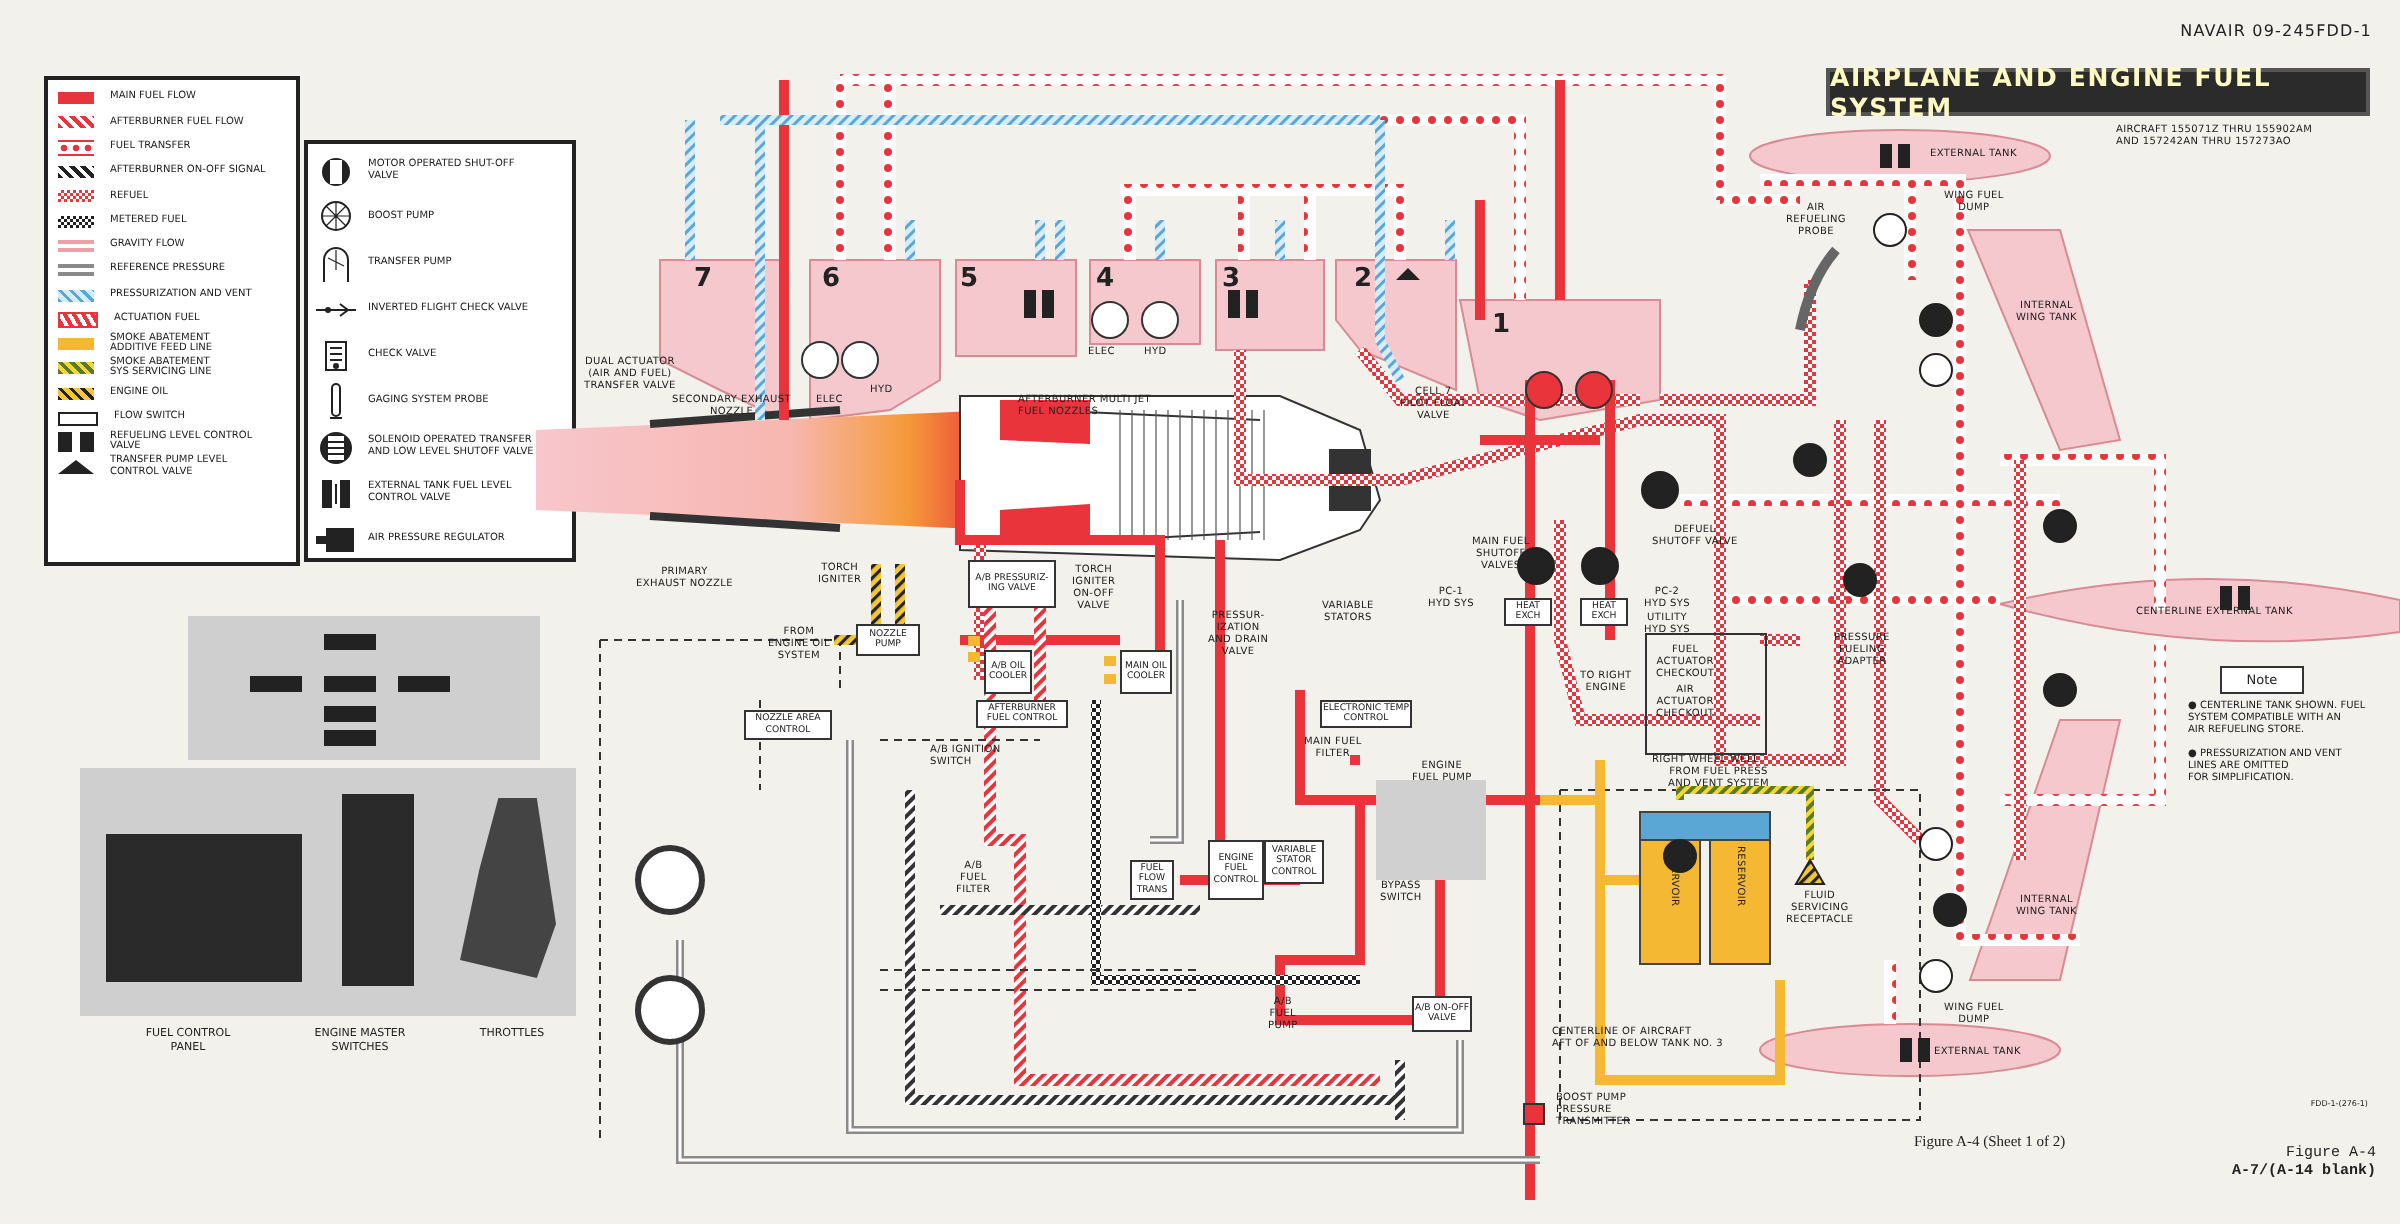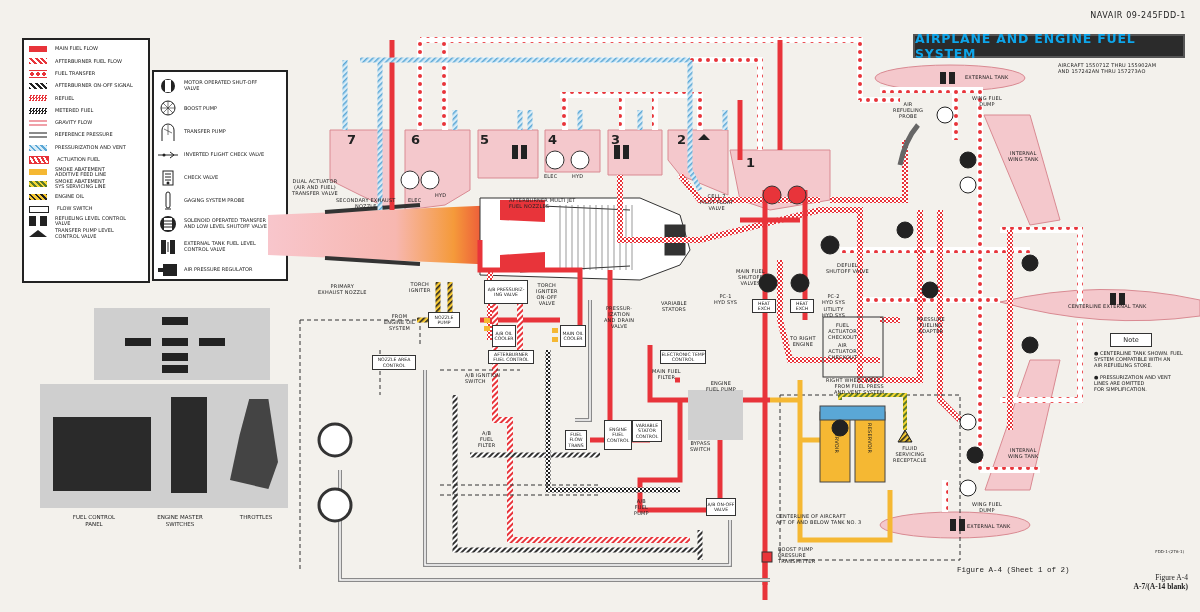--- a/index.html
+++ b/index.html
@@ -1,32 +1,32 @@
 <!DOCTYPE html>
 <html><head>
 <meta charset="utf-8">
 <style>
   html,body{margin:0;padding:0;}
   body{width:1200px;height:612px;background:#f3f1ec;position:relative;overflow:hidden;font-family:"DejaVu Sans",sans-serif;color:#222;}
   .abs{position:absolute;}
   .lbl{position:absolute;font-size:5px;line-height:6px;letter-spacing:.2px;text-transform:uppercase;color:#222;white-space:pre-line;text-align:center;}
   .lbl.l{text-align:left;}
   #doc-id{right:14px;top:11px;font-size:8px;letter-spacing:.6px;}
-  #title-bar{left:915px;top:36px;width:268px;height:20px;background:#2b2b2b;color:#0ea5e9;font-size:12.5px;font-weight:bold;letter-spacing:.8px;display:flex;align-items:center;justify-content:center;box-shadow:0 0 0 2px #555;}
+  #title-bar{left:915px;top:36px;width:268px;height:20px;background:#2b2b2b;color:#fef9c3;font-size:12.5px;font-weight:bold;letter-spacing:.8px;display:flex;align-items:center;justify-content:center;box-shadow:0 0 0 2px #555;}
   #aircraft-note{left:1058px;top:62px;font-size:5px;line-height:6px;text-align:left;}
   .legend{position:absolute;background:#fff;border:2px solid #222;}
   .leg-row{display:flex;align-items:center;height:12.3px;}
   .sw{width:18px;height:6px;margin:0 8px 0 5px;flex:0 0 auto;}
   .leg-txt{font-size:5px;line-height:5.6px;text-transform:uppercase;}
   .leg2-row{display:flex;align-items:center;height:23px;}
   .ic{width:20px;height:20px;margin:0 6px 0 4px;flex:0 0 auto;display:flex;align-items:center;justify-content:center;}
   #note-box{left:1110px;top:333px;width:40px;height:12px;border:1px solid #333;background:#fff;font-size:6.5px;display:flex;align-items:center;justify-content:center;}
   .note-item{position:absolute;left:1094px;font-size:5px;line-height:6px;text-transform:uppercase;}
-  #fig-caption{left:957px;top:566px;font-family:Liberation Mono, monospace;font-size:7.5px;}
-  #fig-right{right:12px;top:573px;font-family:Liberation Serif, serif;font-size:7.5px;text-align:right;line-height:9px;}
+  #fig-caption{left:957px;top:566px;font-family:Liberation Serif, serif;font-size:7.5px;}
+  #fig-right{right:12px;top:573px;font-family:Liberation Mono, monospace;font-size:7.5px;text-align:right;line-height:9px;}
   #fig-code{right:16px;top:549px;font-size:4px;}
   .panel{position:absolute;background:#cfcfcf;}
   .photo-cap{position:absolute;font-size:5.5px;text-align:center;text-transform:uppercase;line-height:7px;}
   .tank-num{position:absolute;font-size:13px;font-weight:bold;color:#222;}
   .box{position:absolute;border:1px solid #333;background:#fff;font-size:4.6px;line-height:5.4px;text-transform:uppercase;text-align:center;display:flex;align-items:center;justify-content:center;}
 </style>
 </head>
 <body>
 
 <div id="doc-id" class="abs">NAVAIR 09-245FDD-1</div>

